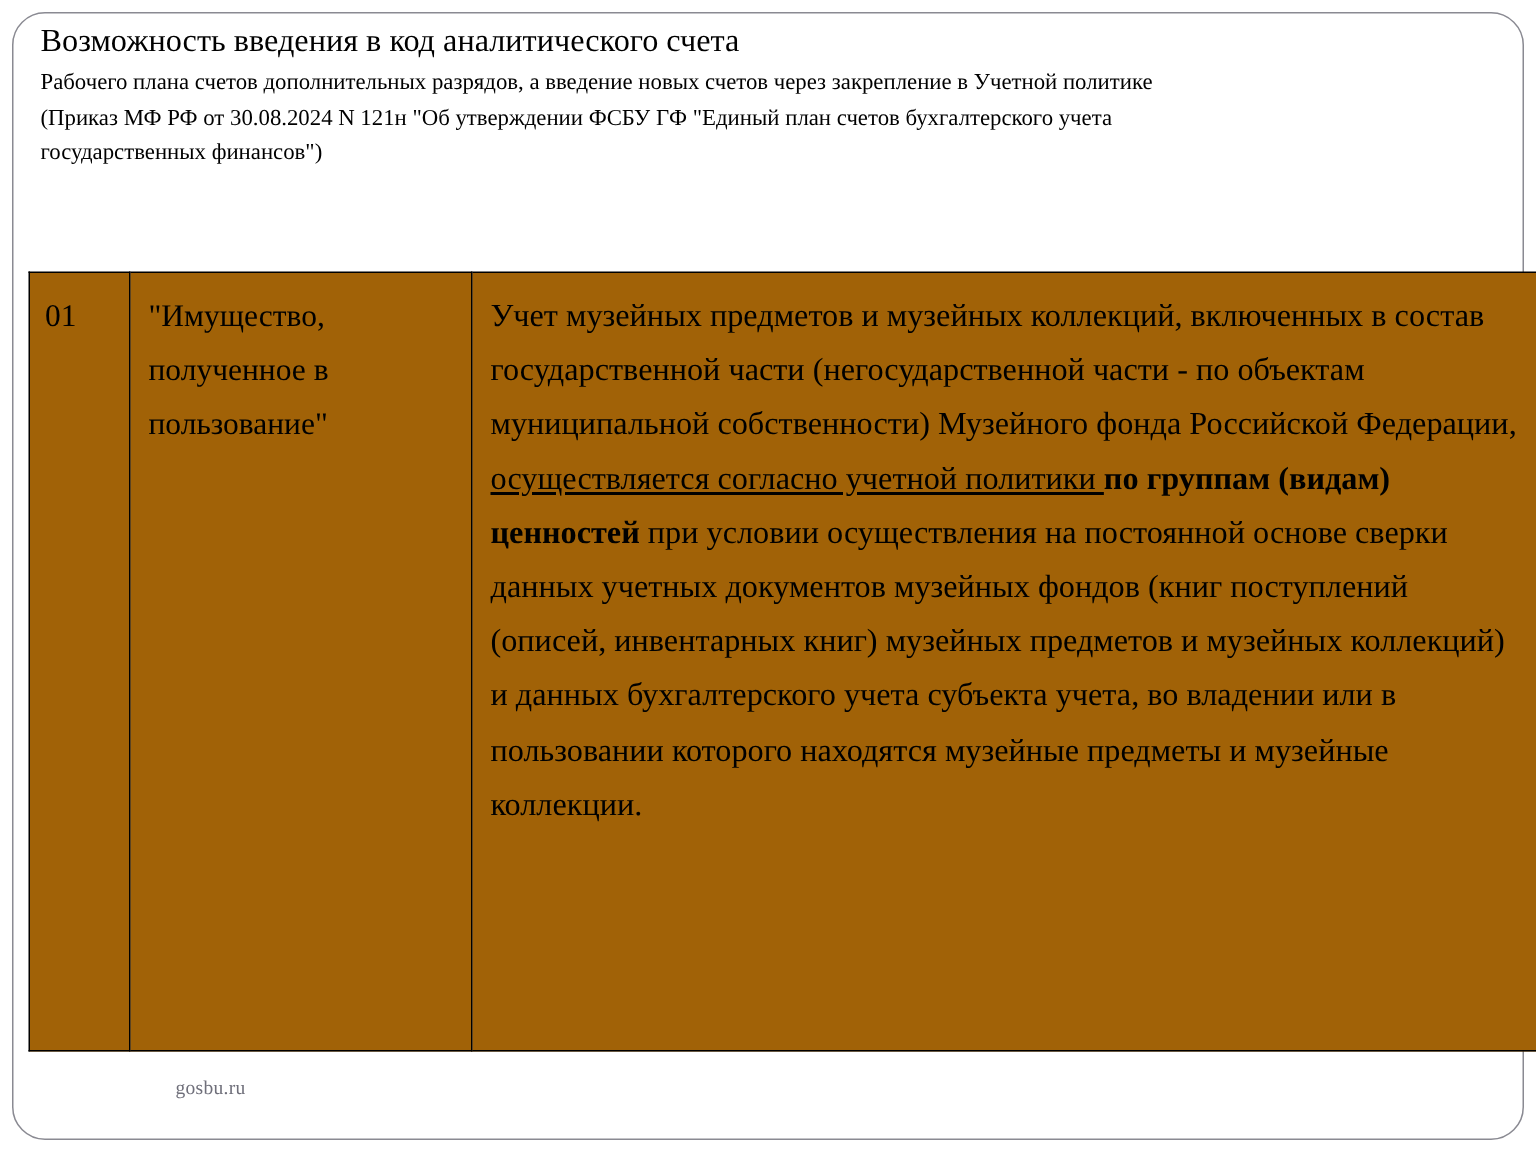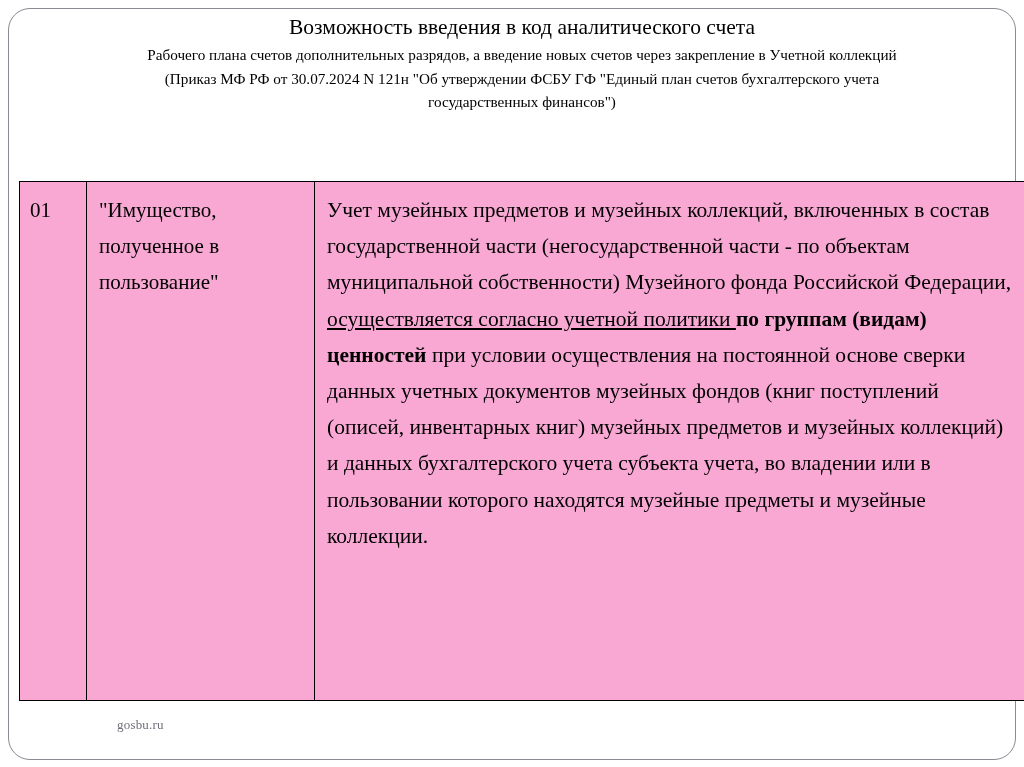--- a/index.html
+++ b/index.html
@@ -29,21 +29,21 @@
     border-radius: 22px;
     background: #ffffff;
   }
 
   
   #heading-block {
     position: absolute;
     left: 18px;
     top: 4px;
     width: 990px;
-    text-align: center;
+    text-align: left;
   }
   #slide-title {
     font-size: 21.5px;
     line-height: 28px;
     font-weight: 400;
     letter-spacing: 0px;
     white-space: nowrap;
   }
   #slide-subtitle {
     margin-top: 2px;
@@ -62,21 +62,21 @@
     left: 10px;
     top: 172px;
     width: 1004px;
     border-collapse: collapse;
     table-layout: fixed;
   }
   #accounts-table td {
     border: 1.6px solid #000000;
     vertical-align: top;
     padding: 0;
-    background: #f9a8d4;
+    background: #a16207;
   }
   td.col-code      { width: 66px; }
   td.col-name      { width: 227px; }
   td.col-desc      { width: 711px; }
 
   .cell-pad-code {
     padding: 10px 0 0 10px;
     font-size: 21px;
     line-height: 36px;
   }
@@ -112,22 +112,22 @@
   }
 </style>
 </head>
 <body>
 
 <div id="slide-frame">
 
   <div id="heading-block">
     <div id="slide-title">Возможность введения в код аналитического счета</div>
     <div id="slide-subtitle">
-      <span class="sub-line">Рабочего плана счетов дополнительных разрядов, а введение новых счетов через закрепление в Учетной коллекций</span>
-      <span class="sub-line">(Приказ МФ РФ от 30.07.2024 N 121н "Об утверждении ФСБУ ГФ "Единый план счетов бухгалтерского учета</span>
+      <span class="sub-line">Рабочего плана счетов дополнительных разрядов, а введение новых счетов через закрепление в Учетной политике</span>
+      <span class="sub-line">(Приказ МФ РФ от 30.08.2024 N 121н "Об утверждении ФСБУ ГФ "Единый план счетов бухгалтерского учета</span>
       <span class="sub-line">государственных финансов")</span>
     </div>
   </div>
 
   <table id="accounts-table">
     <tbody>
       <tr>
         <td class="col-code">
           <div class="cell-pad-code">01</div>
         </td>

